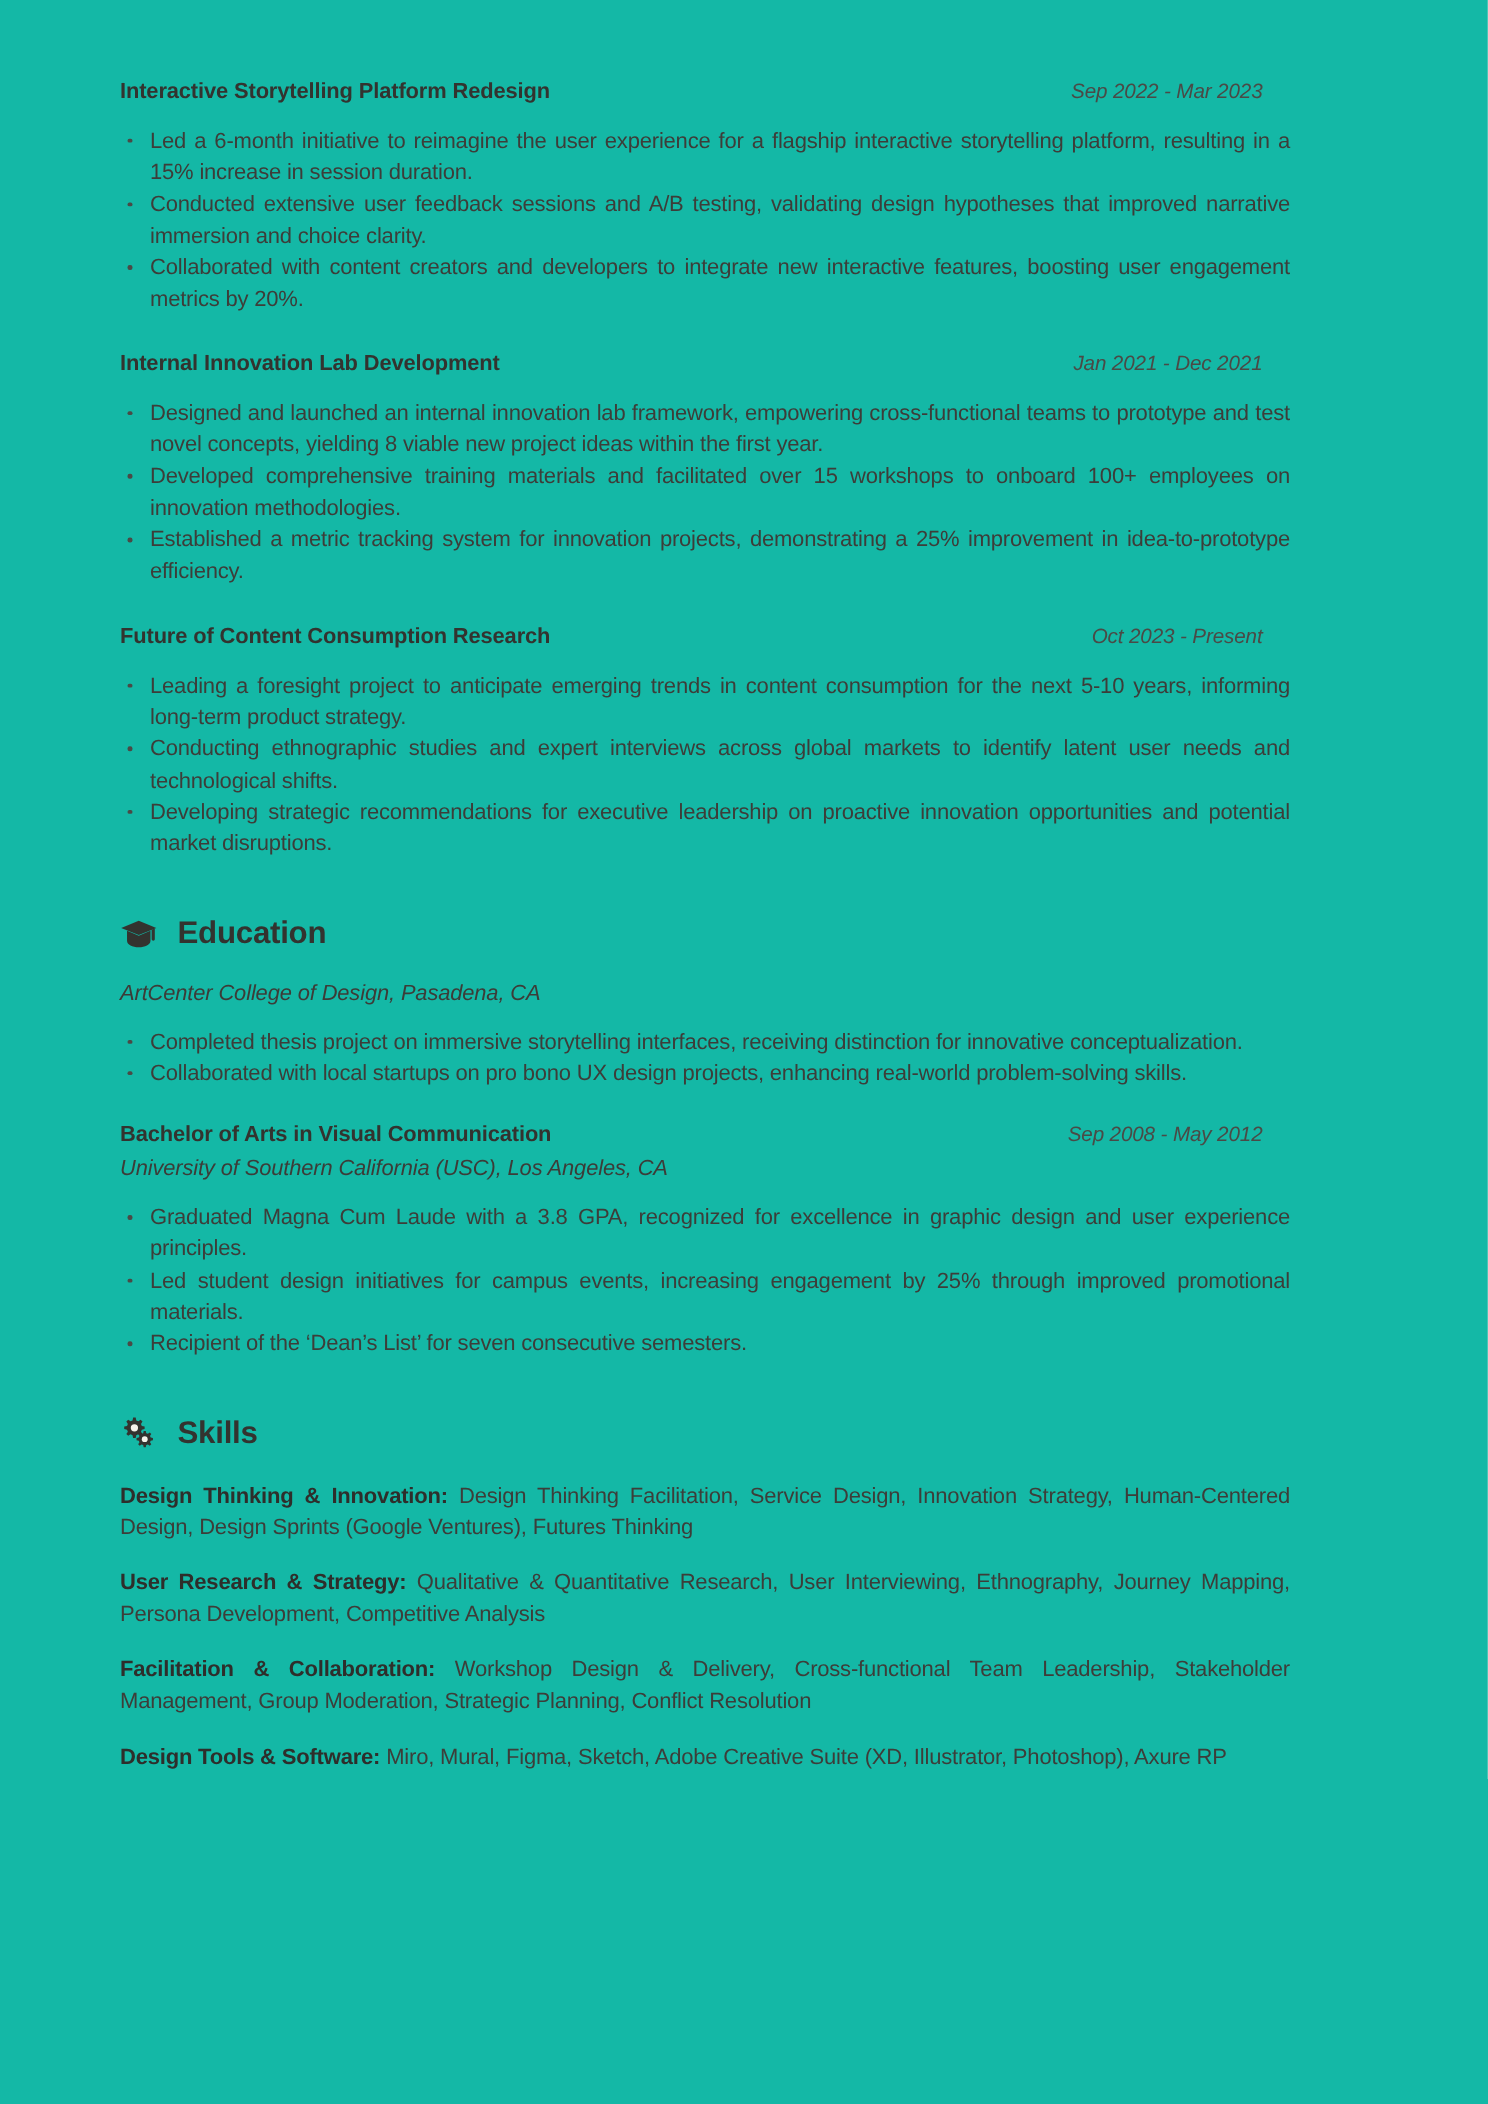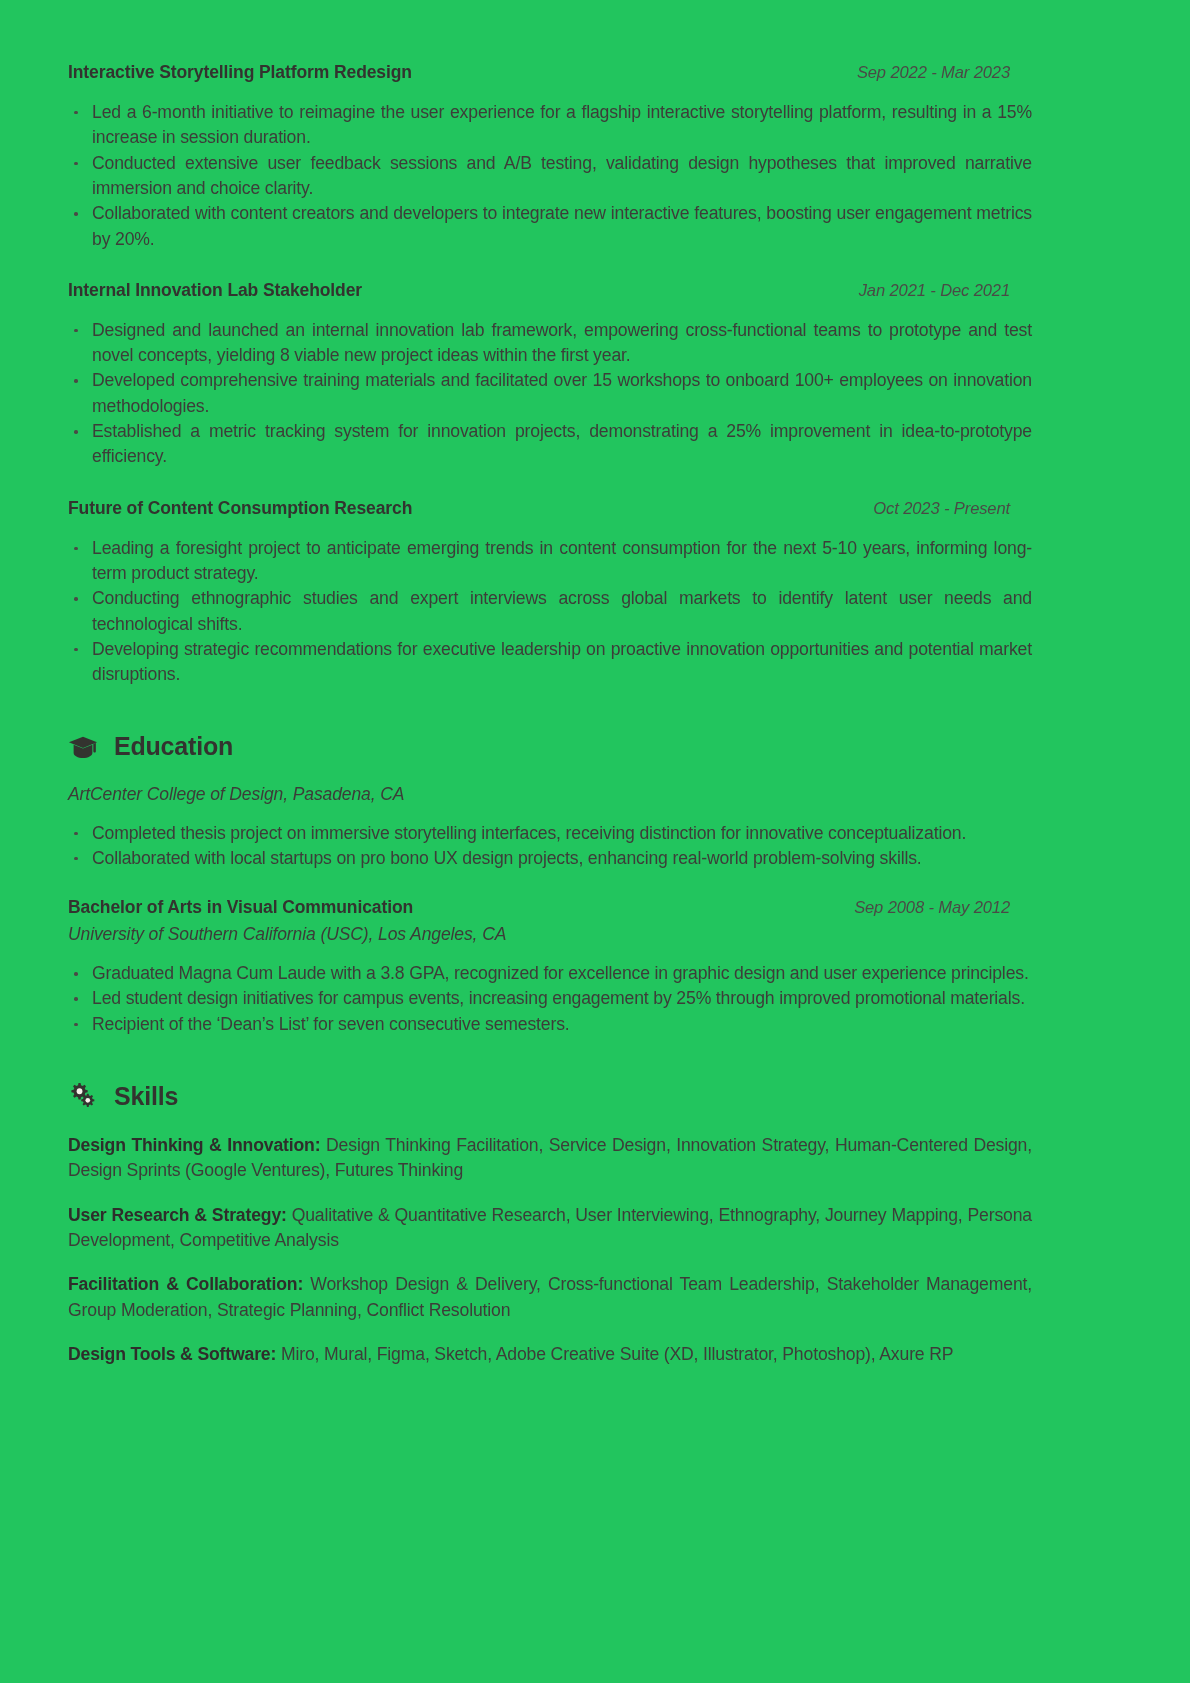--- a/index.html
+++ b/index.html
@@ -11,22 +11,22 @@
     height: 1683px;
     background: #f5f2ea;
     font-family: "Liberation Sans", sans-serif;
     color: #3a3a38;
     -webkit-font-smoothing: antialiased;
   }
   .page {
     width: 1190px;
     min-height: 1683px;
     box-sizing: border-box;
-    padding: 62px 158px 40px 68px;
-    background: #22c55e;
+    padding: 62px 158px 40px 96px;
+    background: #14b8a6;
     position: relative;
   }
 
   
   .entry-head {
     display: flex;
     align-items: baseline;
     justify-content: space-between;
     margin-top: 0;
   }
@@ -143,21 +143,21 @@
     </div>
     <ul class="bullets">
       <li>Led a 6-month initiative to reimagine the user experience for a flagship interactive storytelling platform, resulting in a 15% increase in session duration.</li>
       <li>Conducted extensive user feedback sessions and A/B testing, validating design hypotheses that improved narrative immersion and choice clarity.</li>
       <li>Collaborated with content creators and developers to integrate new interactive features, boosting user engagement metrics by 20%.</li>
     </ul>
   </div>
 
   <div class="block">
     <div class="entry-head">
-      <div class="entry-title">Internal Innovation Lab Stakeholder</div>
+      <div class="entry-title">Internal Innovation Lab Development</div>
       <div class="entry-date">Jan 2021 - Dec 2021</div>
     </div>
     <ul class="bullets">
       <li>Designed and launched an internal innovation lab framework, empowering cross-functional teams to prototype and test novel concepts, yielding 8 viable new project ideas within the first year.</li>
       <li>Developed comprehensive training materials and facilitated over 15 workshops to onboard 100+ employees on innovation methodologies.</li>
       <li>Established a metric tracking system for innovation projects, demonstrating a 25% improvement in idea-to-prototype efficiency.</li>
     </ul>
   </div>
 
   <div class="block last">

